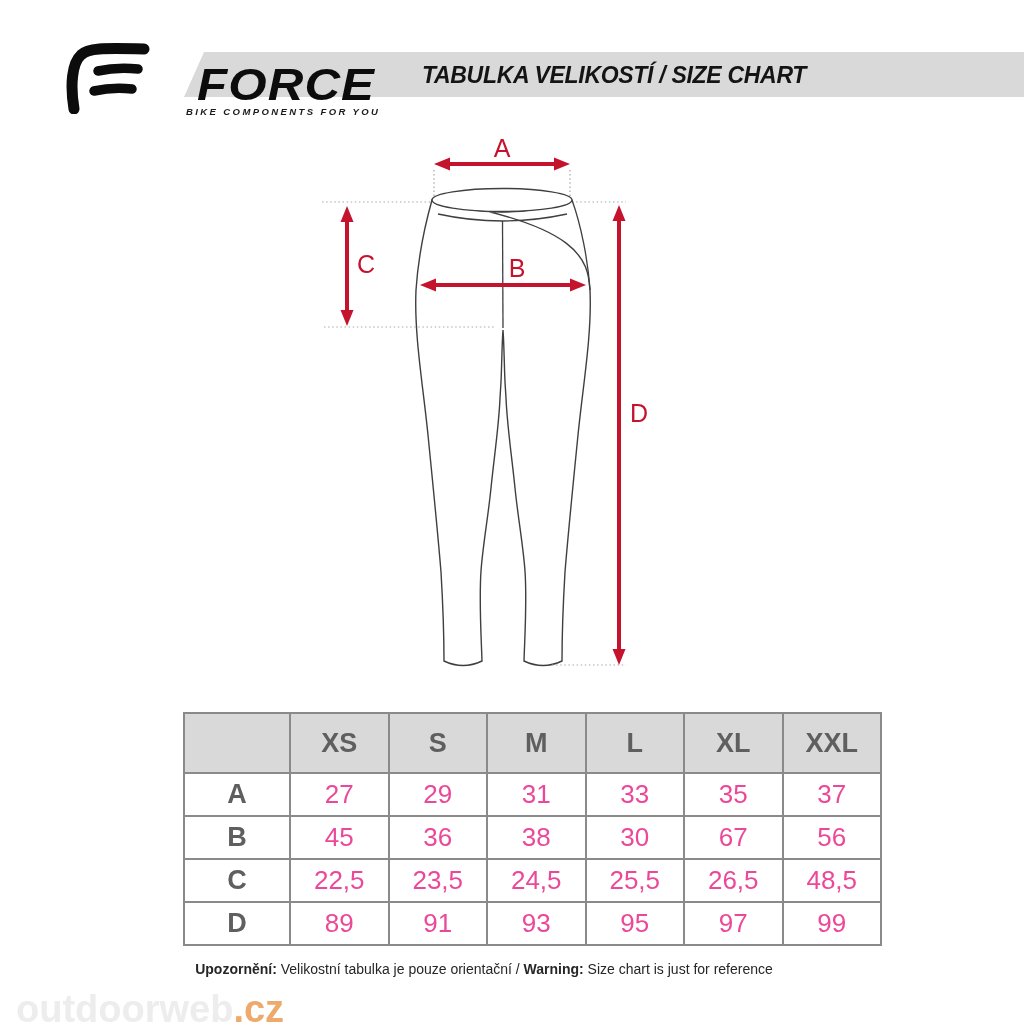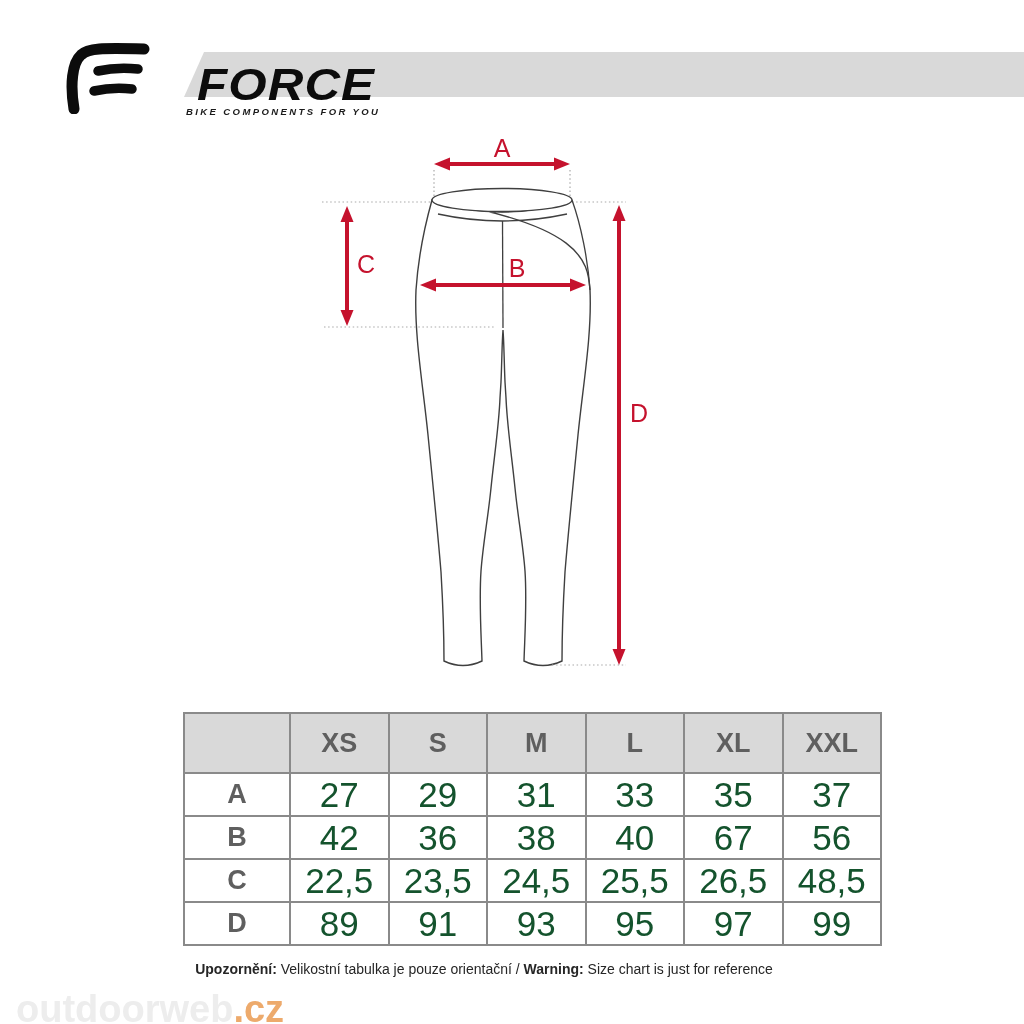--- a/index.html
+++ b/index.html
@@ -106,23 +106,23 @@
   .size-table tbody th {
     height: 41px;
     background: #ffffff;
     font-size: 27px;
     font-weight: bold;
     color: #5f5f5f;
   }
   .size-table tbody td {
     height: 41px;
     background: #ffffff;
-    font-size: 35px;
+    font-size: 26px;
     font-weight: normal;
-    color: #14532d;
+    color: #ec4899;
   }
 
   
   .note {
     position: absolute;
     left: 0; top: 961px;
     width: 868px;
     text-align: center;
     font-size: 14px;
     color: #262626;
@@ -150,20 +150,21 @@
   <div class="band"></div>
 
   <svg class="logo-mark" viewBox="0 0 94 70">
     <path d="M 14 66 C 10 42 12 20 21 12 C 28 5 42 5 84 6" fill="none" stroke="#0c0c0c" stroke-width="11" stroke-linecap="round"></path>
     <path d="M 38 28 Q 56 24 78 26" fill="none" stroke="#0c0c0c" stroke-width="9.5" stroke-linecap="round"></path>
     <path d="M 34 48 Q 52 44 72 46" fill="none" stroke="#0c0c0c" stroke-width="9.5" stroke-linecap="round"></path>
   </svg>
 
   <div class="wordmark">FORCE</div>
   <div class="tagline">BIKE COMPONENTS FOR YOU</div>
+  <div class="page-title">TABULKA VELIKOSTÍ / SIZE CHART</div>
 
   <svg class="diagram" viewBox="0 0 440 580">
 
     <line class="dotted" x1="28" y1="72" x2="138" y2="72"></line>
     <line class="dotted" x1="278" y1="72" x2="332" y2="72"></line>
     <line class="dotted" x1="140" y1="40" x2="140" y2="68"></line>
     <line class="dotted" x1="276" y1="40" x2="276" y2="68"></line>
 
     <path class="pants" d="
       M 138 70
@@ -245,24 +246,24 @@
         <th>A</th>
         <td>27</td>
         <td>29</td>
         <td>31</td>
         <td>33</td>
         <td>35</td>
         <td>37</td>
       </tr>
       <tr>
         <th>B</th>
-        <td>42</td>
+        <td>45</td>
         <td>36</td>
         <td>38</td>
-        <td>40</td>
+        <td>30</td>
         <td>67</td>
         <td>56</td>
       </tr>
       <tr>
         <th>C</th>
         <td>22,5</td>
         <td>23,5</td>
         <td>24,5</td>
         <td>25,5</td>
         <td>26,5</td>

